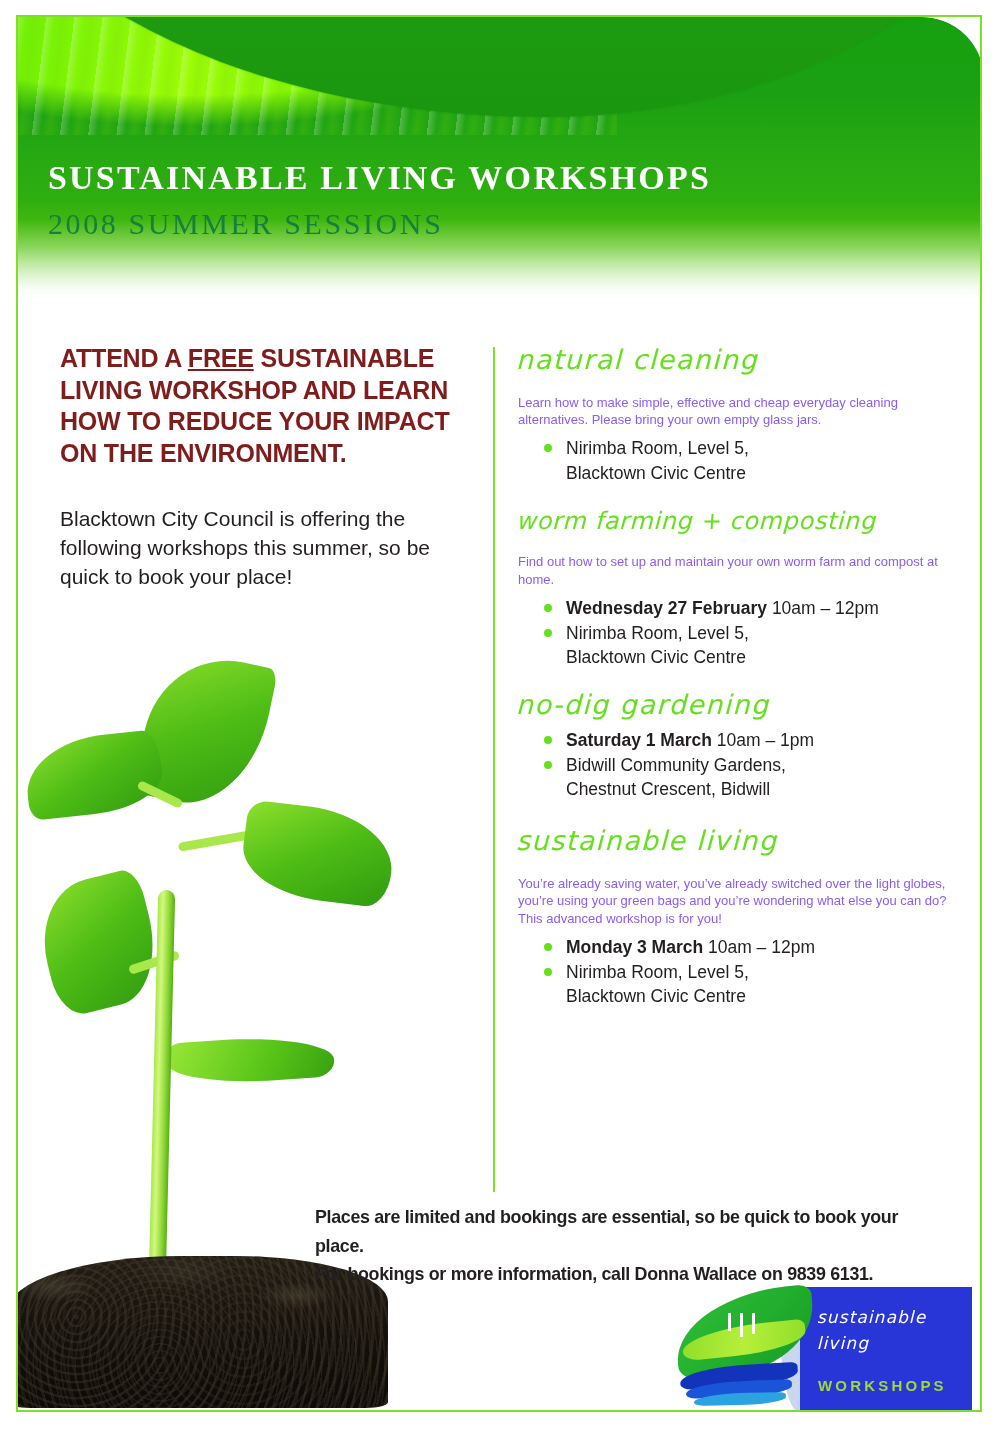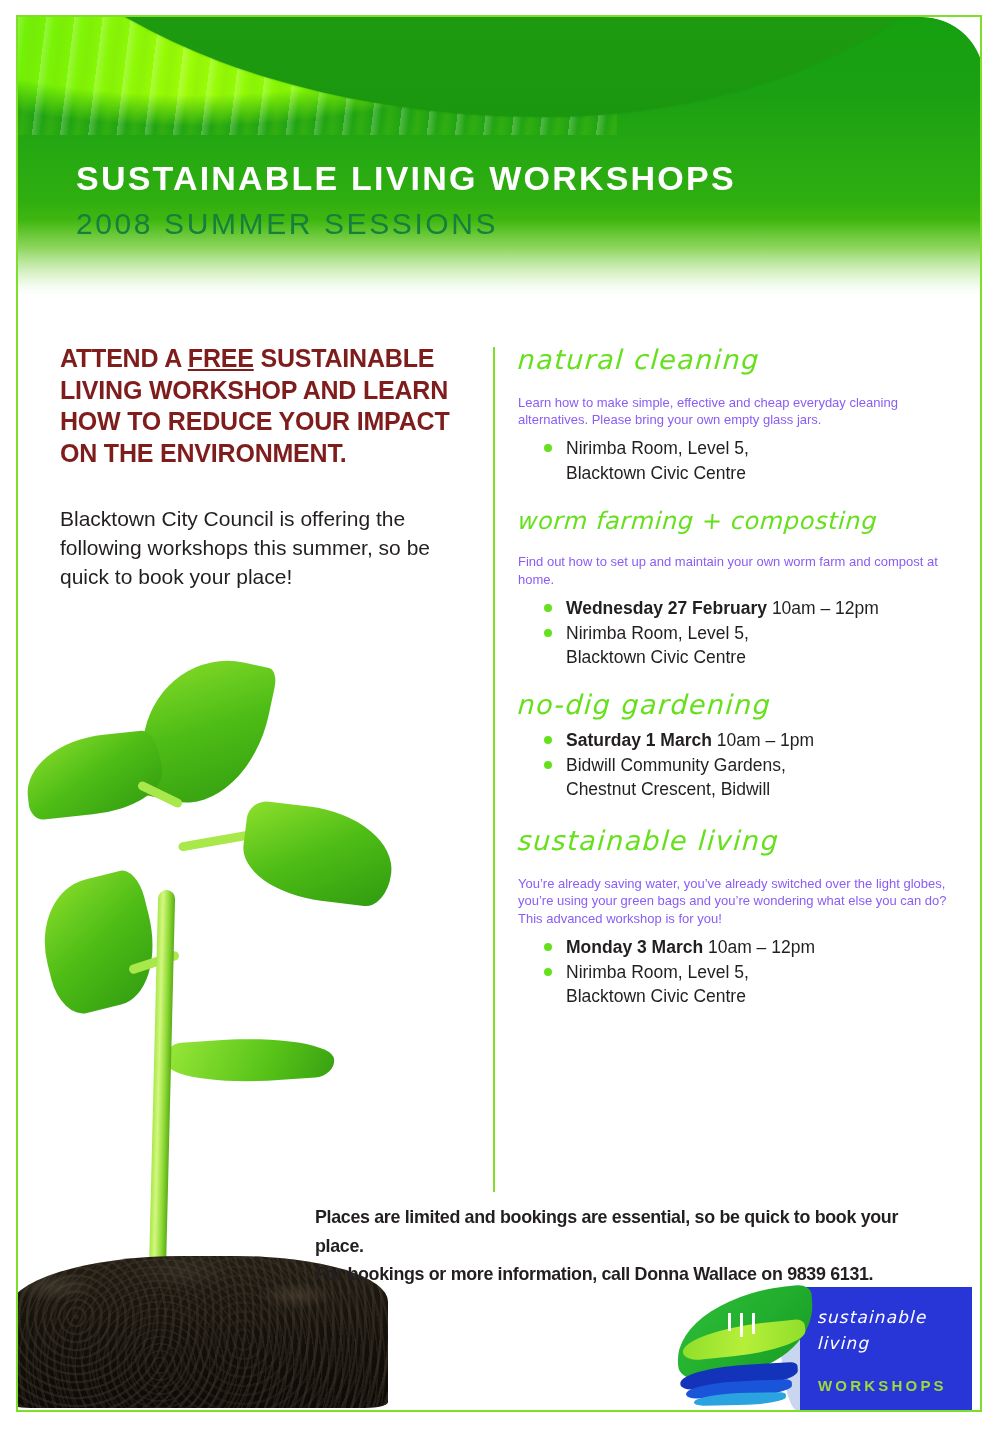--- a/index.html
+++ b/index.html
@@ -56,21 +56,21 @@
   .hdr-drop{
     position:absolute;left:56.5%;top:-14px;width:62px;height:78px;
     border-radius:50% 50% 46% 54%;
     background:radial-gradient(circle at 40% 32%, #e8e06a 0%, #b8a820 30%, #6f7a09 62%, #3f6b06 100%);
     filter:blur(.4px);
   }
   .hdr-fade{
     position:absolute;left:0;bottom:0;width:100%;height:92px;
     background:linear-gradient(180deg,rgba(255,255,255,0) 0%,rgba(255,255,255,.45) 42%,#ffffff 82%,#ffffff 100%);
   }
-  #header-text{position:absolute;left:58px;top:144px;}
+  #header-text{position:absolute;left:30px;top:144px;font-family:Liberation Serif, serif;}
   .hdr-l1{
     font-size:34px;font-weight:bold;color:#ffffff;letter-spacing:2.2px;
     line-height:1;white-space:nowrap;
   }
   .hdr-l2{
     font-size:30px;color:#15803d;letter-spacing:2.6px;margin-top:14px;
     line-height:1;white-space:nowrap;
   }
 
   

